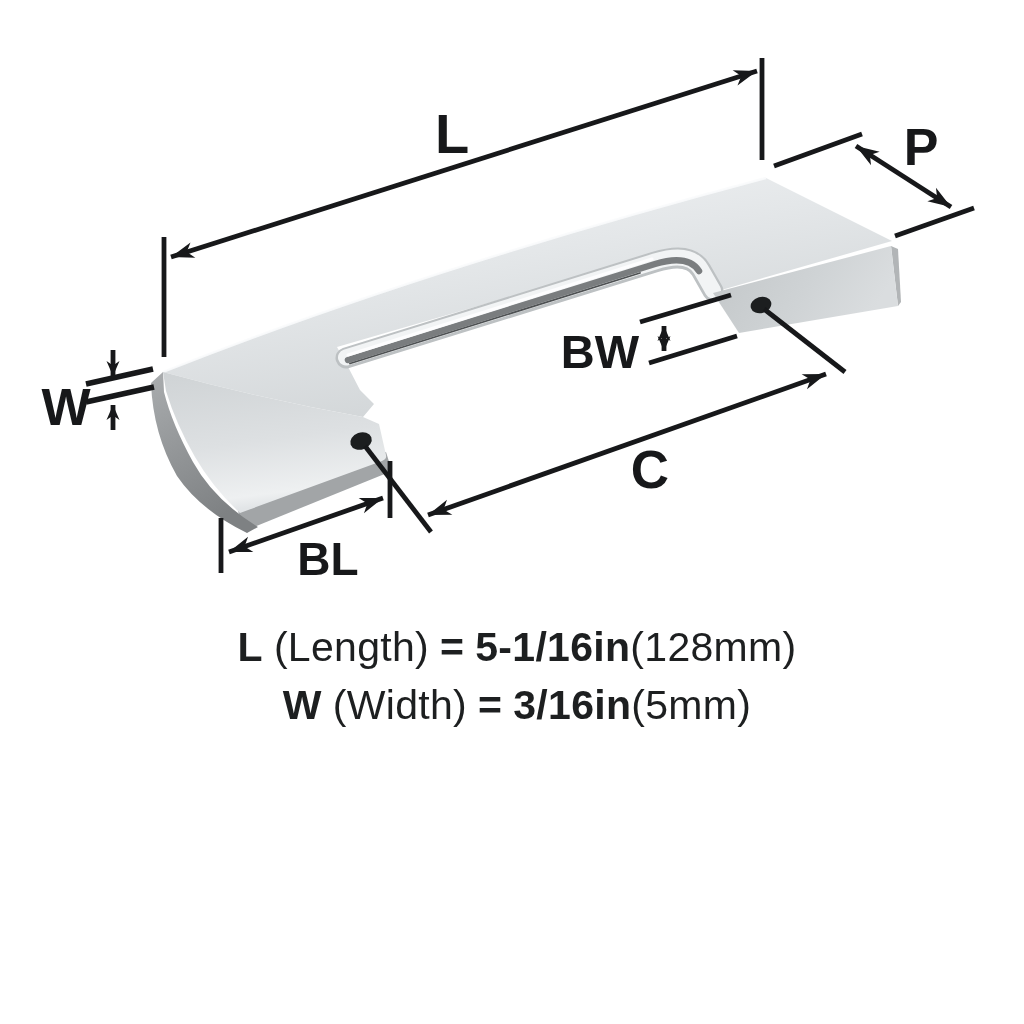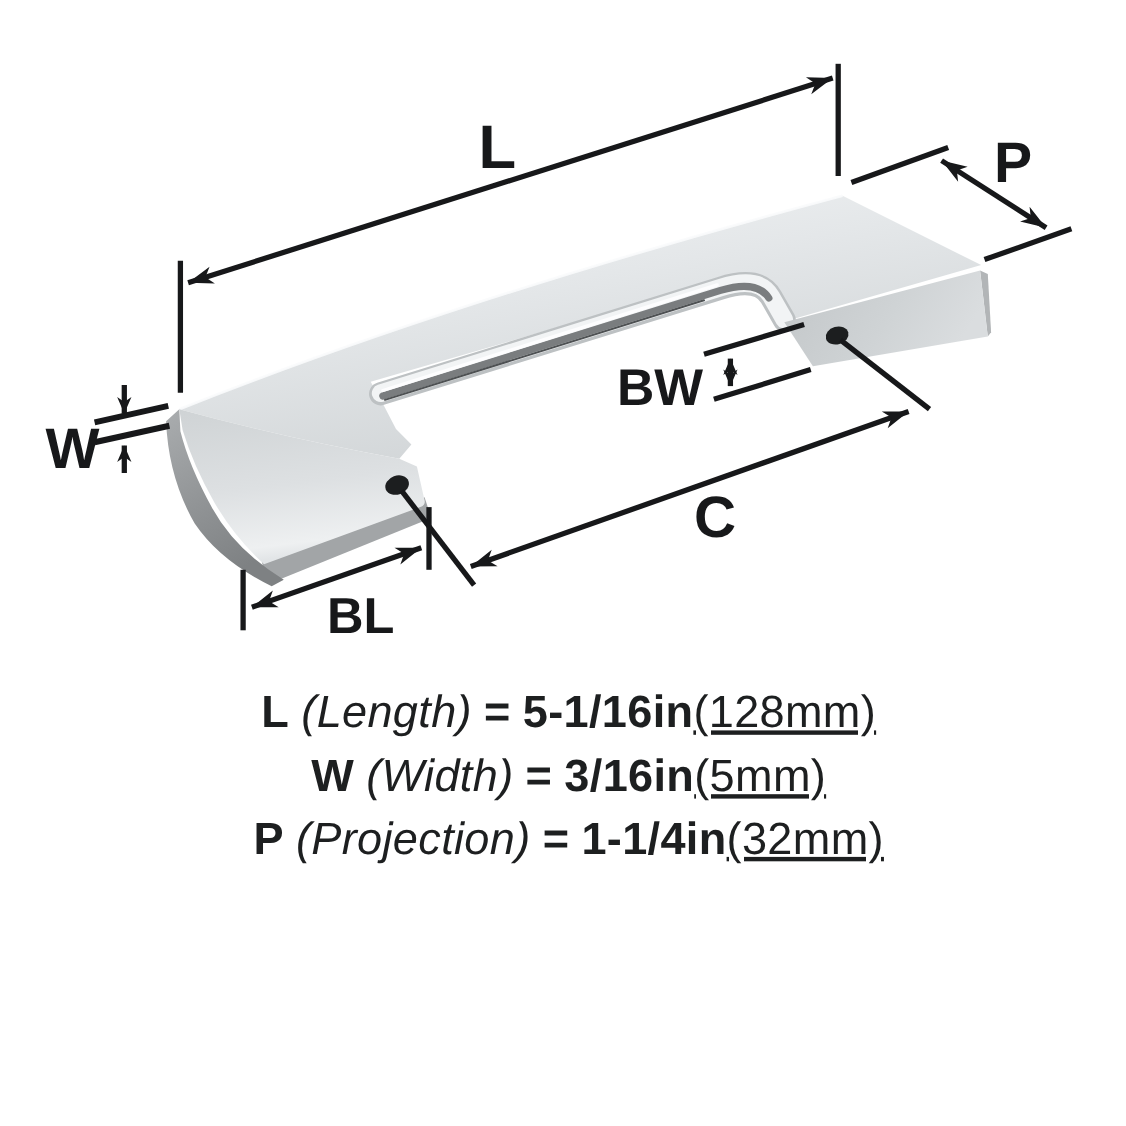--- a/index.html
+++ b/index.html
@@ -9,24 +9,24 @@
   svg{position:absolute;left:0;top:0;}
   .dim-stroke{stroke:#17181a;fill:none;stroke-width:4.8;}
   .dim-stroke-thick{stroke:#17181a;fill:none;stroke-width:5.5;}
   text.dim-label{fill:#17181a;font-weight:bold;text-anchor:middle;
                  font-family:"Liberation Sans", sans-serif;}
   .spec-block{position:absolute;left:0;top:619px;width:1024px;padding-left:10px;
               box-sizing:border-box;text-align:center;color:#1d1f20;
               font-size:41px;letter-spacing:.3px;}
   .spec-line{line-height:57.5px;white-space:nowrap;}
   .sp-label{font-weight:700;margin-right:11px;}
-  .sp-name{font-weight:400;margin-right:11px;font-style:italic;}
+  .sp-name{font-weight:400;margin-right:11px;}
   .sp-eq{font-weight:700;margin-right:11px;}
   .sp-in{font-weight:700;margin-top:36px;}
-  .sp-mm{font-weight:400;text-decoration:underline;}
+  .sp-mm{font-weight:400;}
 </style>
 </head>
 <body>
 
 <div class="stage">
 
   <svg width="1024" height="1024" viewBox="0 0 1024 1024">
     <defs>
       <marker id="ah" markerUnits="userSpaceOnUse" markerWidth="28" markerHeight="22" refX="25" refY="10" orient="auto-start-reverse">
         <path d="M2,2 L25,10 L2,18 L8.5,10 Z" fill="#17181a"></path>
@@ -143,17 +143,14 @@
     </g>
   </svg>
 
   <div class="spec-block">
     <div class="spec-line">
       <span class="sp-label">L</span><span class="sp-name">(Length)</span><span class="sp-eq">=</span><span class="sp-in">5-1/16in</span><span class="sp-mm">(128mm)</span>
     </div>
     <div class="spec-line">
       <span class="sp-label">W</span><span class="sp-name">(Width)</span><span class="sp-eq">=</span><span class="sp-in">3/16in</span><span class="sp-mm">(5mm)</span>
     </div>
-    <div class="spec-line">
-      <span class="sp-label">P</span><span class="sp-name">(Projection)</span><span class="sp-eq">=</span><span class="sp-in">1-1/4in</span><span class="sp-mm">(32mm)</span>
-    </div>
   </div>
 </div>
 
 </body></html>

